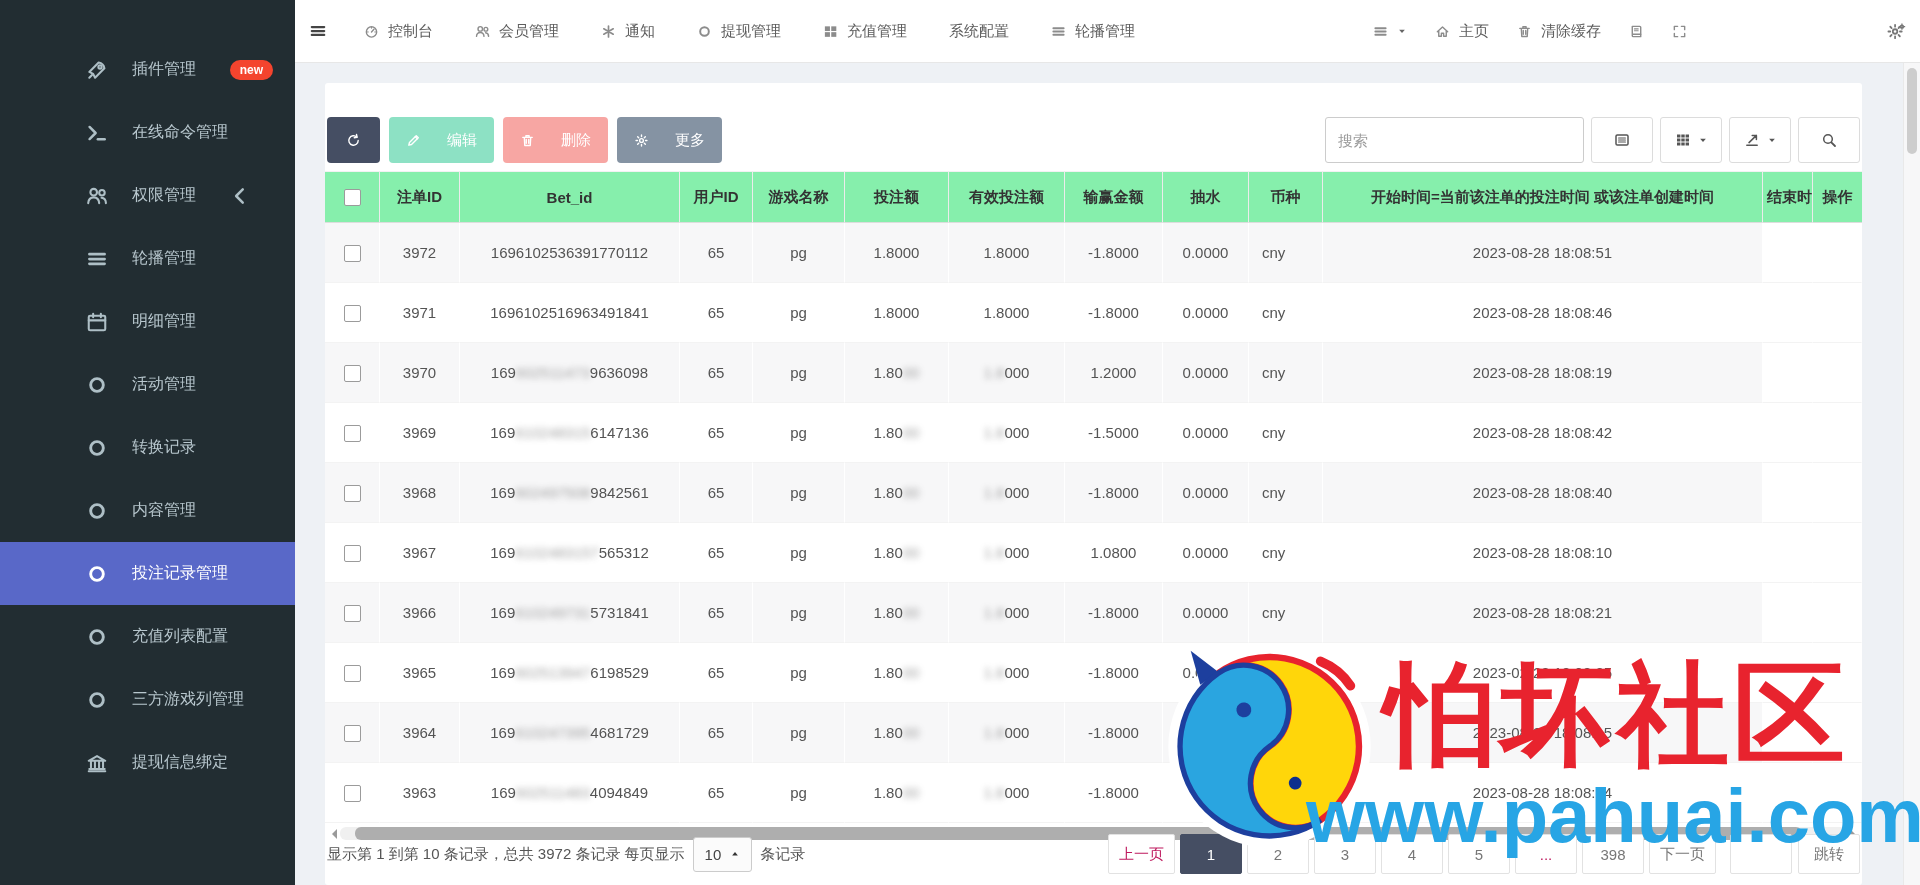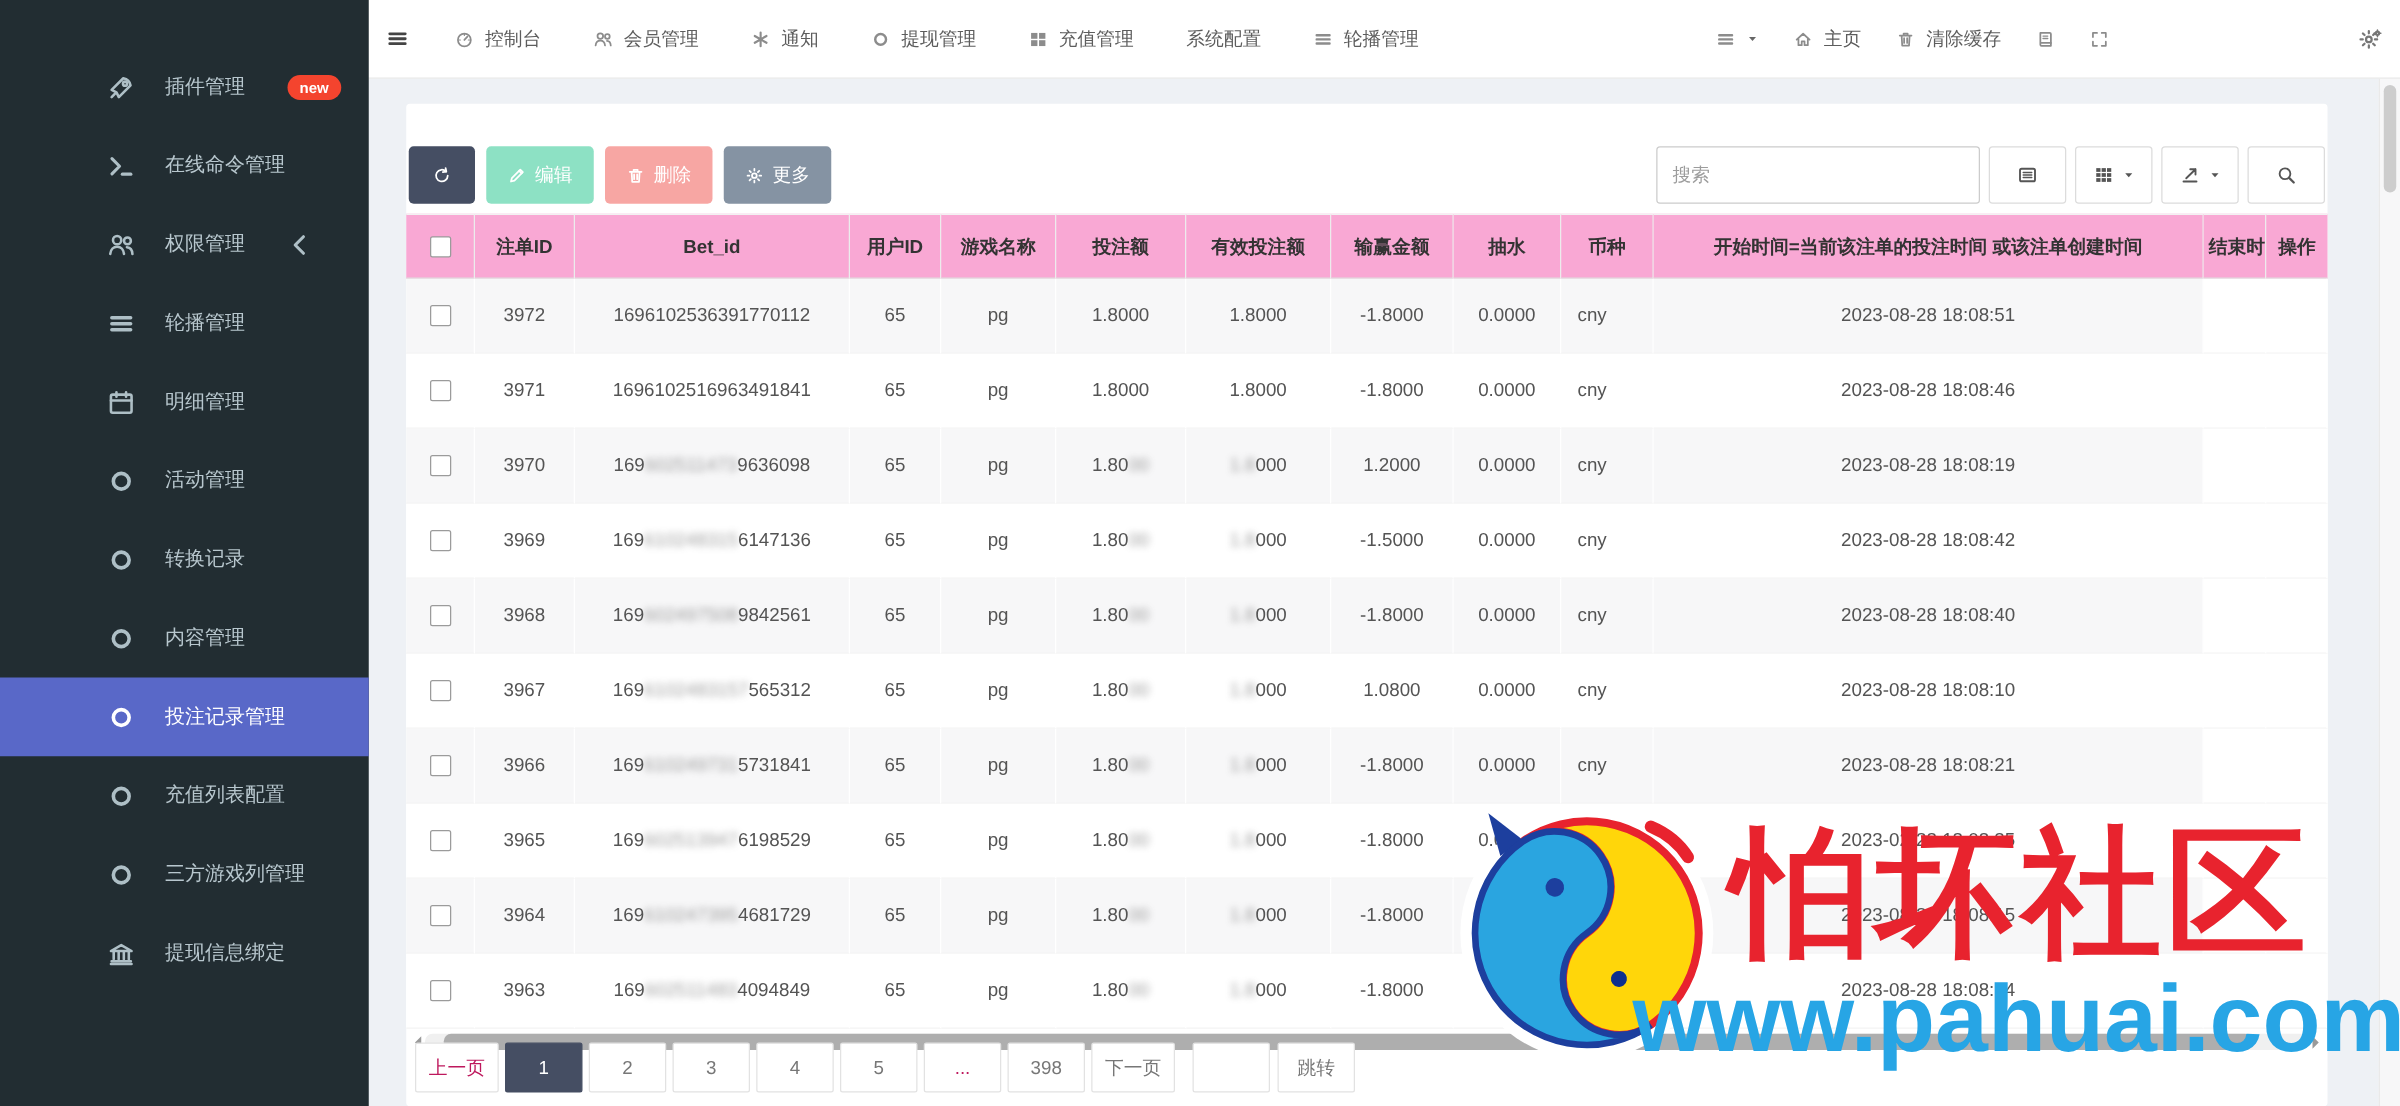--- a/index.html
+++ b/index.html
@@ -38,41 +38,41 @@
   .vscroll{position:absolute;right:0;top:62px;width:16px;bottom:0;background:#f7f7f8;border-left:1px solid #e9e9e9;z-index:8}
   .vthumb{position:absolute;left:3px;top:6px;width:10px;height:86px;background:#cdcdcd;border-radius:6px}
 
   
   .content{position:absolute;left:289px;top:62px;right:16px;bottom:0}
   .panel{position:absolute;left:36px;top:21px;width:1537px;bottom:0;background:#fff;border-radius:3px}
 
   
   .toolbar{display:flex;align-items:center;margin-top:34px;padding:0 2px}
   .tb-btn{height:46px;border:none;border-radius:4px;color:#fff;display:inline-flex;align-items:center;
-          gap:7px;padding:0 17px;font-size:15px;margin-right:9px;cursor:pointer;font-family:inherit}
+          gap:26px;padding:0 17px;font-size:15px;margin-right:9px;cursor:pointer;font-family:inherit}
   .tb-btn .ic{width:15px;height:15px}
   .tb-btn.dark{background:#454e63;padding:0 19px}
   .tb-btn.green{background:#49cfa1}
   .tb-btn.red{background:#f3716c}
   .tb-btn.gray{background:#8593a3}
   .tb-btn.disabled{opacity:.62}
   .tb-flex{flex:1}
   .search{width:233px;height:44px;border:1px solid #ccc;border-radius:3px;padding:0 12px;font-size:15px;
           color:#333;outline:none;font-family:inherit}
   .search::placeholder{color:#9c9c9c}
   .vbtn{height:44px;min-width:38px;padding:0 11px;background:#fff;border:1px solid #dcdcdc;border-radius:3px;
         color:#555;display:inline-flex;align-items:center;justify-content:center;gap:7px;margin-left:7px;cursor:pointer}
   .vbtn .ic{width:16px;height:16px}
   .vbtn .caret{width:10px;height:10px}
 
   
   table{border-collapse:separate;border-spacing:0;table-layout:fixed;width:1537px;margin-top:8px}
   th{height:50px;font-size:15px;font-weight:bold;color:#333;text-align:center;white-space:nowrap;
      overflow:hidden;border-bottom:1px solid #ddd;border-top:1px solid #f2f2f2;border-right:1px solid #ececec;
-     padding:0 4px;background:#f9a8d4}
+     padding:0 4px;background:#86efac}
   th:last-child{border-right:none}
   td{height:59px;font-size:15px;color:#545454;text-align:center;white-space:nowrap;overflow:hidden;
      border-bottom:1px solid #f3f3f3;border-right:1px solid #fff;padding:0 4px;background:#fff}
   tr.striped td{background:#f7f7f8}
   tr.striped td:nth-child(n+12){background:#fff}
   td.cur{text-align:left;padding-left:13px}
   .checkbox{display:inline-block;width:15px;height:15px;border:1px solid #9b9b9b;border-radius:2px;
             background:#fff;vertical-align:middle;cursor:pointer}
   .blurseg{filter:blur(3px);opacity:.55}
 
@@ -633,20 +633,32 @@
 
     <div class="hscroll">
       <span class="hs-arrow left"></span>
       <div class="hs-track">
         <div class="hs-thumb"></div>
       </div>
       <span class="hs-arrow right"></span>
     </div>
 
     <div class="pfooter">
+      <div class="summary">
+        <span>显示第 1 到第 10 条记录，总共 3972 条记录 每页显示</span>
+        <span class="psize">
+          <span>10</span>
+          <span class="ic caret">
+              <svg viewBox="0 0 16 16">
+                <path d="M3.5 10.2h9L8 4.6z" fill="currentColor" stroke="none"></path>
+              </svg>
+            </span>
+        </span>
+        <span>条记录</span>
+      </div>
       <ul class="pagination" id="pagination">
           <li class="pg-item dim">上一页</li>
           <li class="pg-item active">1</li>
           <li class="pg-item">2</li>
           <li class="pg-item">3</li>
           <li class="pg-item">4</li>
           <li class="pg-item">5</li>
           <li class="pg-item dim">...</li>
           <li class="pg-item">398</li>
           <li class="pg-item">下一页</li>

